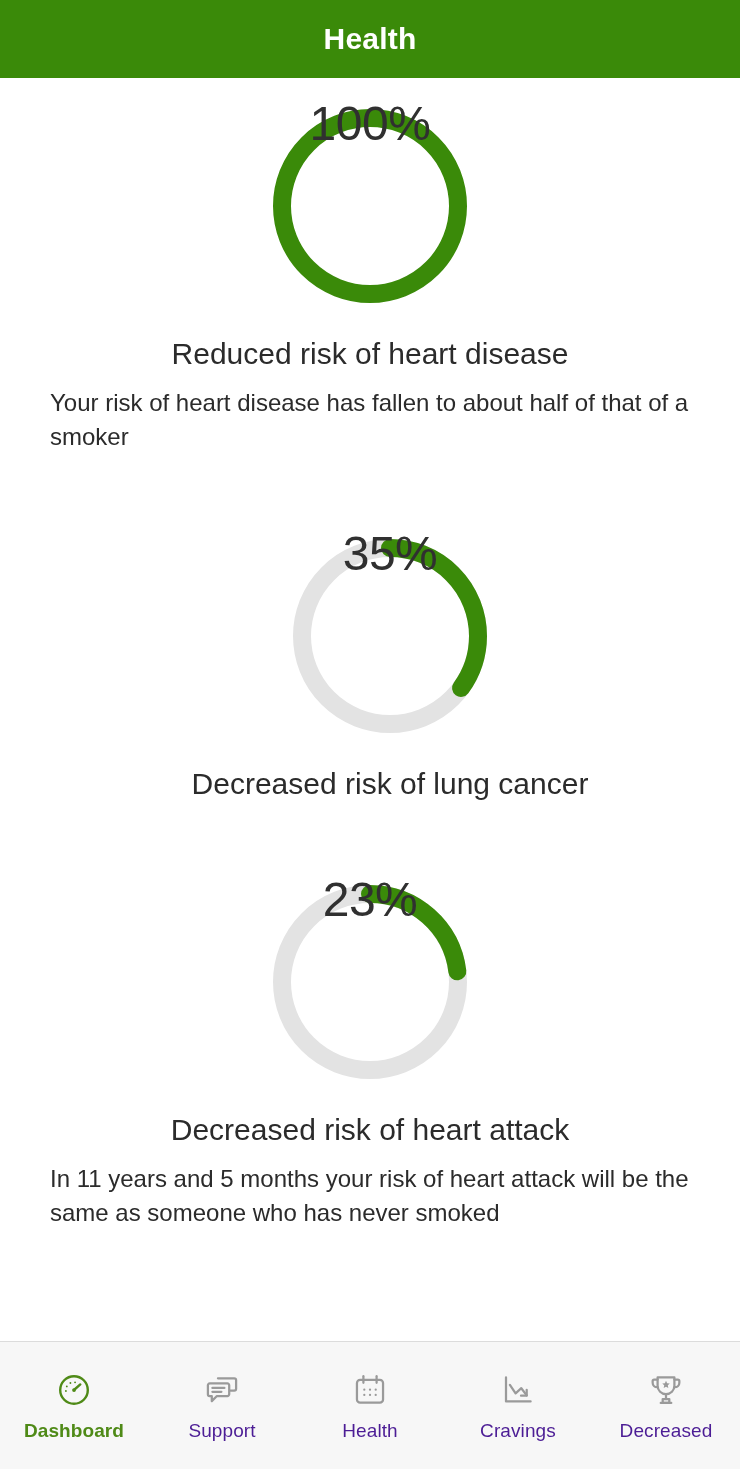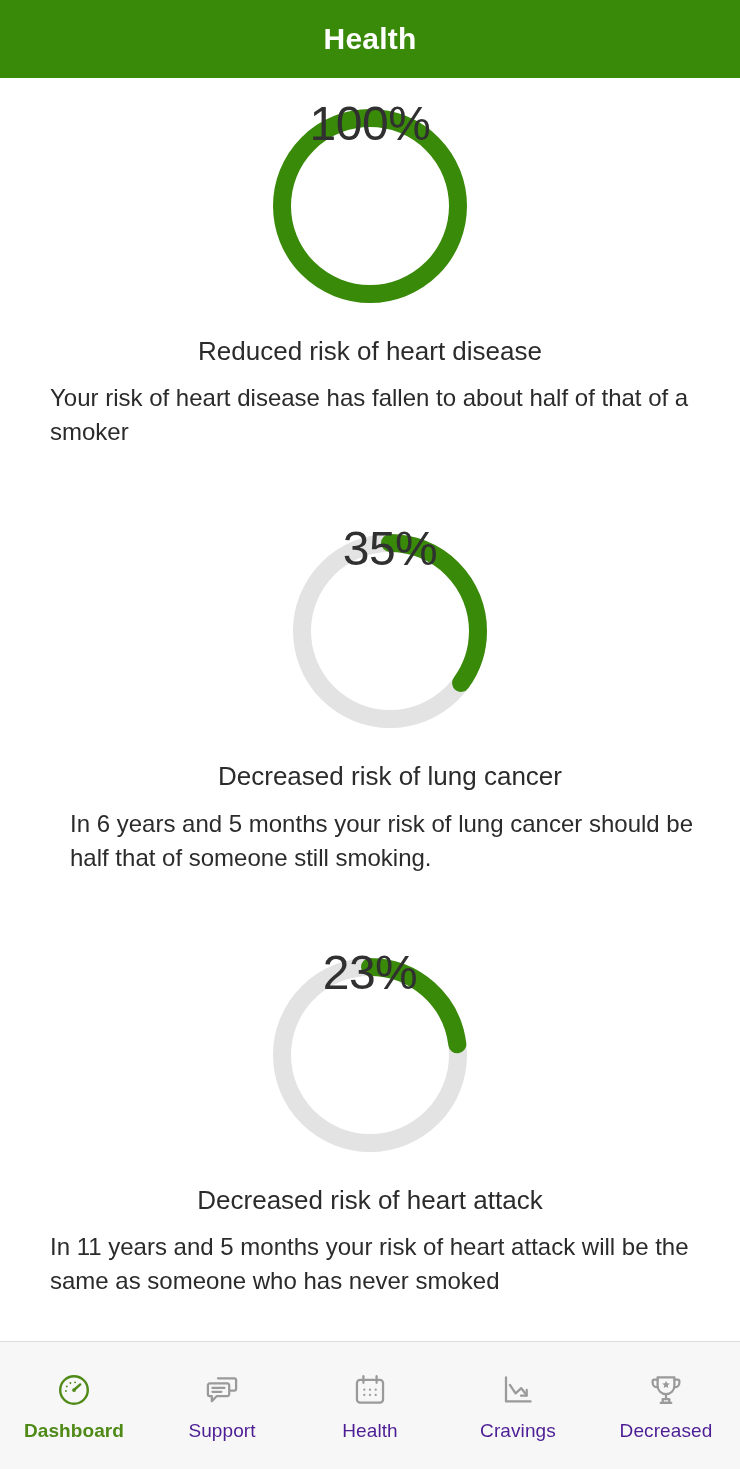--- a/index.html
+++ b/index.html
@@ -81,21 +81,21 @@
     font-size: 48px;
     color: #303030;
     font-weight: 400;
     letter-spacing: -0.5px;
     line-height: 1;
   }
 
   
   .card-title {
     margin-top: 24px;
-    font-size: 26px;
+    font-size: 30px;
     color: #2b2b2b;
     font-weight: 400;
     text-align: center;
     line-height: 1.2;
   }
   .card-desc {
     margin-top: 14px;
     font-size: 24px;
     color: #2b2b2b;
     font-weight: 400;
@@ -165,21 +165,20 @@
 
     <div class="health-card card-2">
       <div class="ring-wrap">
         <svg class="ring-svg" viewBox="0 0 212 212">
           <circle class="ring-track" cx="106" cy="106" r="88" stroke="#e3e3e3"></circle>
           <circle class="ring-fill" id="arc-1" cx="106" cy="106" r="88" stroke-dasharray="193.52 552.92" stroke="#3a8a09"></circle>
         </svg>
         <div class="ring-label">35%</div>
       </div>
       <div class="card-title">Decreased risk of lung cancer</div>
-      <div class="card-desc">In 6 years and 5 months your risk of lung cancer should be half that of someone still smoking.</div>
     </div>
 
     <div class="health-card card-3">
       <div class="ring-wrap">
         <svg class="ring-svg" viewBox="0 0 212 212">
           <circle class="ring-track" cx="106" cy="106" r="88" stroke="#e3e3e3"></circle>
           <circle class="ring-fill" id="arc-2" cx="106" cy="106" r="88" stroke-dasharray="127.17 552.92" stroke="#3a8a09"></circle>
         </svg>
         <div class="ring-label">23%</div>
       </div>

